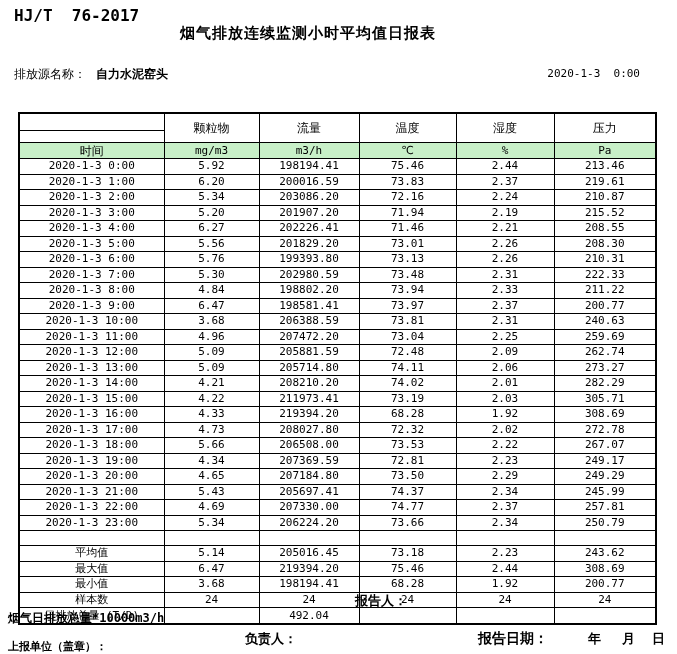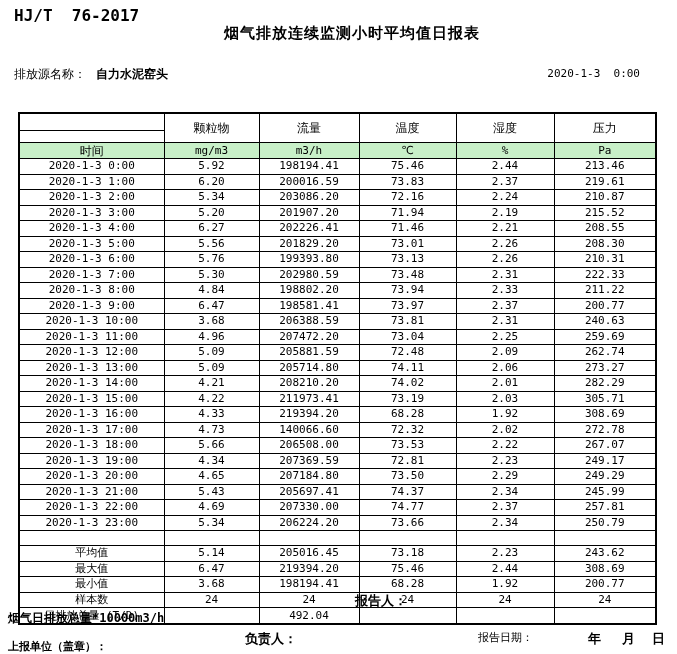--- a/index.html
+++ b/index.html
@@ -3,21 +3,21 @@
 <meta charset="utf-8">
 <style>
   html,body { margin:0; padding:0; }
   body {
     width:677px; height:654px; position:relative;
     background:#ffffff; color:#000;
     font-family:"DejaVu Sans Mono","DejaVu Sans",monospace;
   }
   .abs { position:absolute; white-space:pre; }
   .standard-no { left:14px; top:6px; font-size:16px; font-weight:bold; }
-  .report-title { left:0; top:24px; width:616px; text-align:center; font-size:15px; font-weight:bold; letter-spacing:1px;padding-left:44px; }
+  .report-title { left:0; top:24px; width:616px; text-align:center; font-size:15px; font-weight:bold; letter-spacing:1px; }
   .source-label { left:14px; top:66px; font-size:12px; font-weight:normal; }
   .source-name  { left:96px; top:66px; font-size:12px; font-weight:bold; }
   .report-datetime { top:67px; right:37px; position:absolute; font-size:11px; white-space:pre; }
 
   table.report {
     position:absolute; left:18px; top:112px; width:637px;
     border-collapse:collapse; table-layout:fixed;
     border:2px solid #000;
   }
   table.report td, table.report th {
@@ -33,21 +33,21 @@
   tr.data-row td { height:14.5px; }
   tr.blank-row td { height:14px; }
   tr.sum-row td { height:14.5px; }
   td.lbl { font-size:12px; }
   tr.total-row td { height:15px; }
 
   .foot-note   { left:8px;  top:610px; font-size:12px; font-weight:bold; }
   .foot-unit   { left:8px;  top:639px; font-size:11px; font-weight:bold; }
   .foot-mgr    { left:245px; top:630px; font-size:13px; font-weight:bold; }
   .foot-rep    { left:355px; top:592px; font-size:13px; font-weight:bold; }
-  .foot-date   { left:478px; top:630px; font-size:11px; font-weight:normal; }
+  .foot-date   { left:478px; top:630px; font-size:14px; font-weight:bold; }
   .foot-year   { left:588px; top:630px; font-size:13px; font-weight:bold; }
   .foot-month  { left:622px; top:630px; font-size:13px; font-weight:bold; }
   .foot-day    { left:652px; top:630px; font-size:13px; font-weight:bold; }
 </style>
 </head>
 <body>
 
 <div class="abs standard-no">HJ/T  76-2017</div>
 <div class="abs report-title">烟气排放连续监测小时平均值日报表</div>
 <div class="abs source-label">排放源名称：</div>
@@ -217,21 +217,21 @@
     <td class="lbl">2020-1-3 16:00</td>
     <td>4.33</td>
     <td>219394.20</td>
     <td>68.28</td>
     <td>1.92</td>
     <td>308.69</td>
   </tr>
       <tr class="data-row">
     <td class="lbl">2020-1-3 17:00</td>
     <td>4.73</td>
-    <td>140066.60</td>
+    <td>208027.80</td>
     <td>72.32</td>
     <td>2.02</td>
     <td>272.78</td>
   </tr>
       <tr class="data-row">
     <td class="lbl">2020-1-3 18:00</td>
     <td>5.66</td>
     <td>206508.00</td>
     <td>73.53</td>
     <td>2.22</td>

